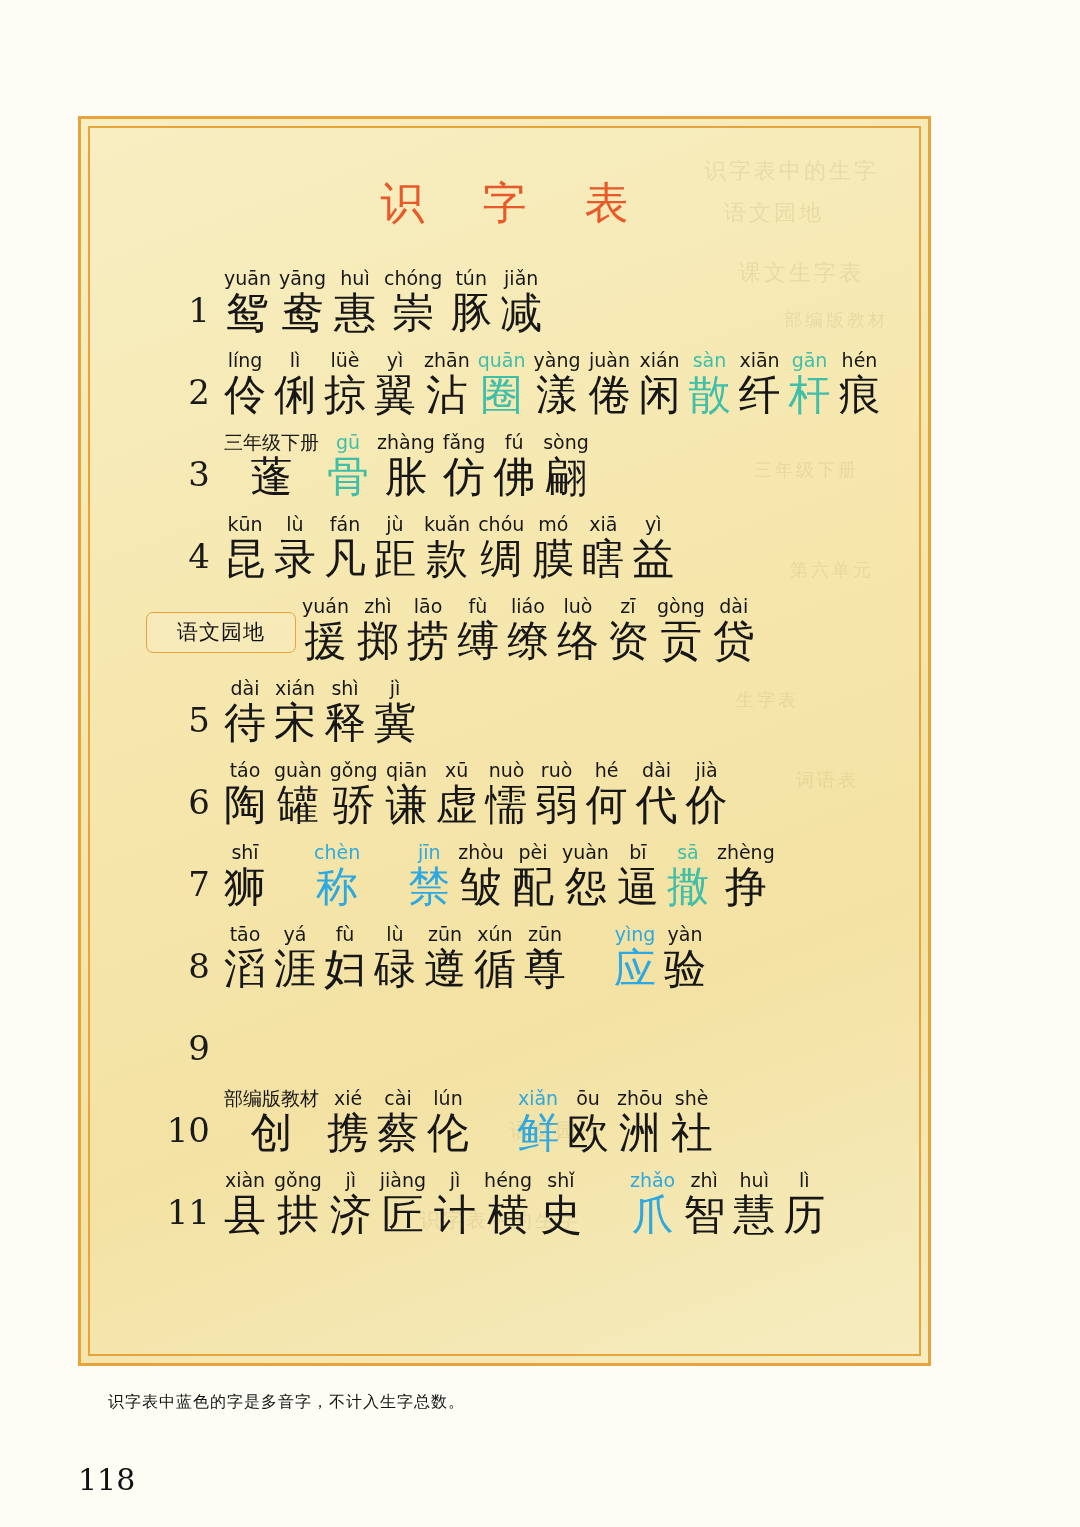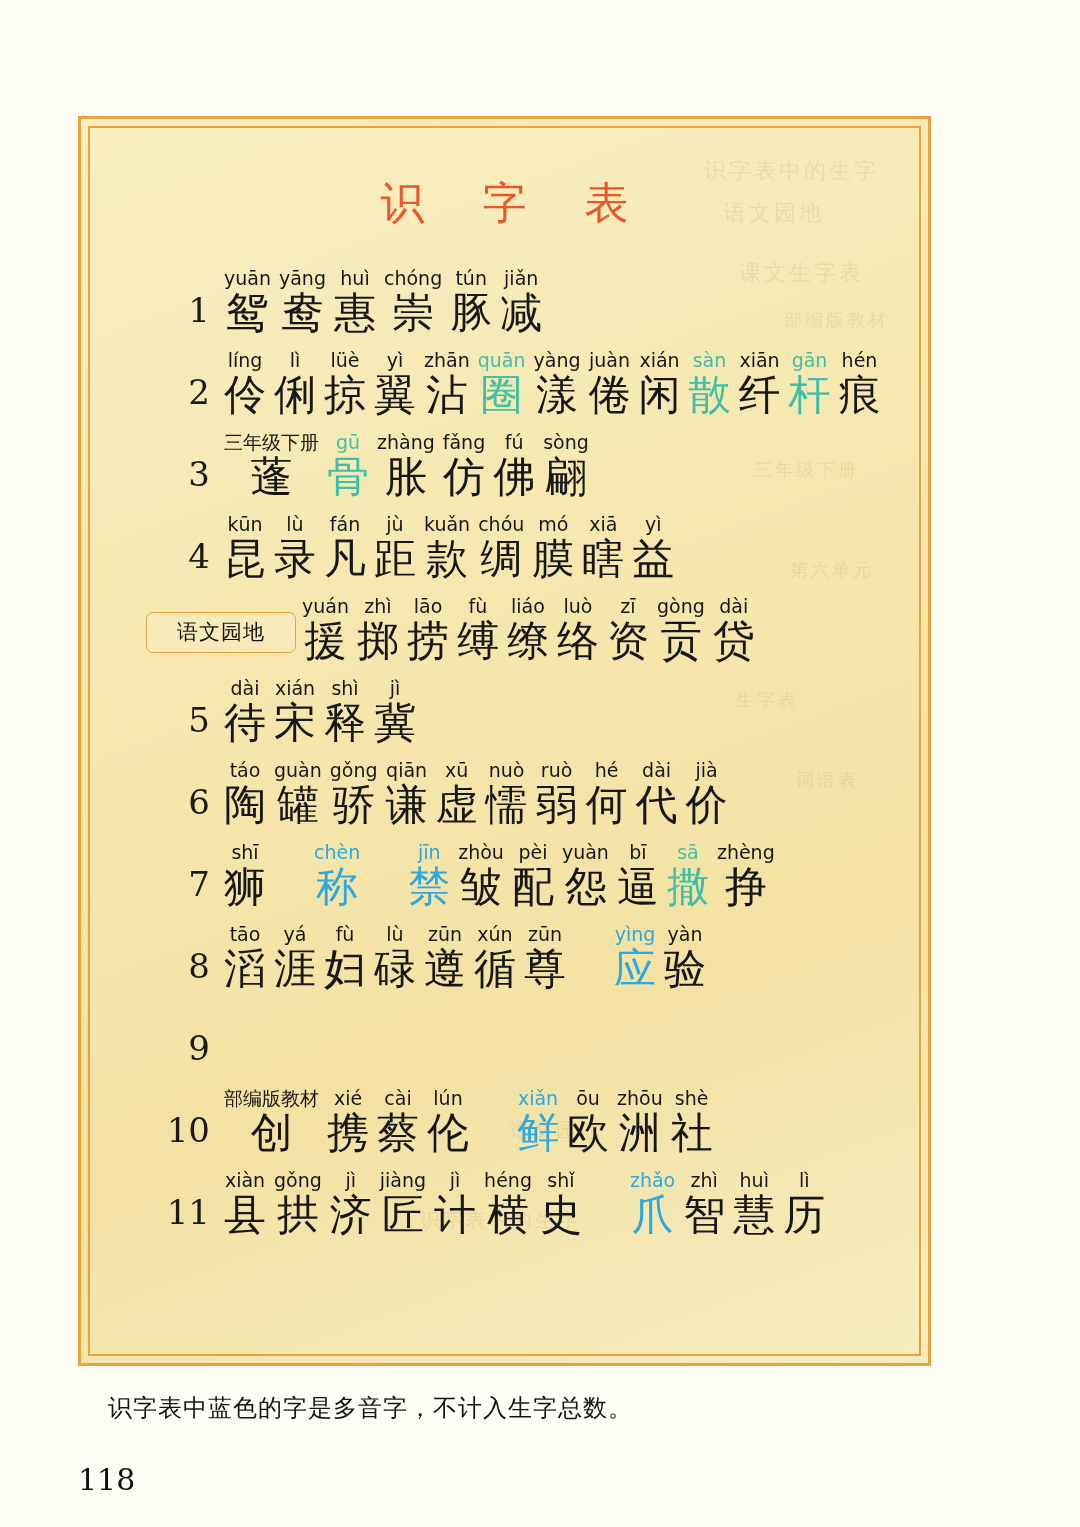--- a/index.html
+++ b/index.html
@@ -135,21 +135,21 @@
   .c-black { color: #171717; }
   .c-blue  { color: #2ea8e0; margin-left: 40px; }
   .c-green { color: #3fbfa8; }
 
   
   .footnote {
     position: absolute;
     left: 108px;
     top: 1392px;
     font-family: "DejaVu Sans", sans-serif;
-    font-size: 24px;
+    font-size: 16px;
     color: #141414;
     letter-spacing: 1px;
   }
   .page-num {
     position: absolute;
     left: 78px;
     top: 1462px;
     font-family: "DejaVu Serif", serif;
     font-size: 30px;
     color: #111;

